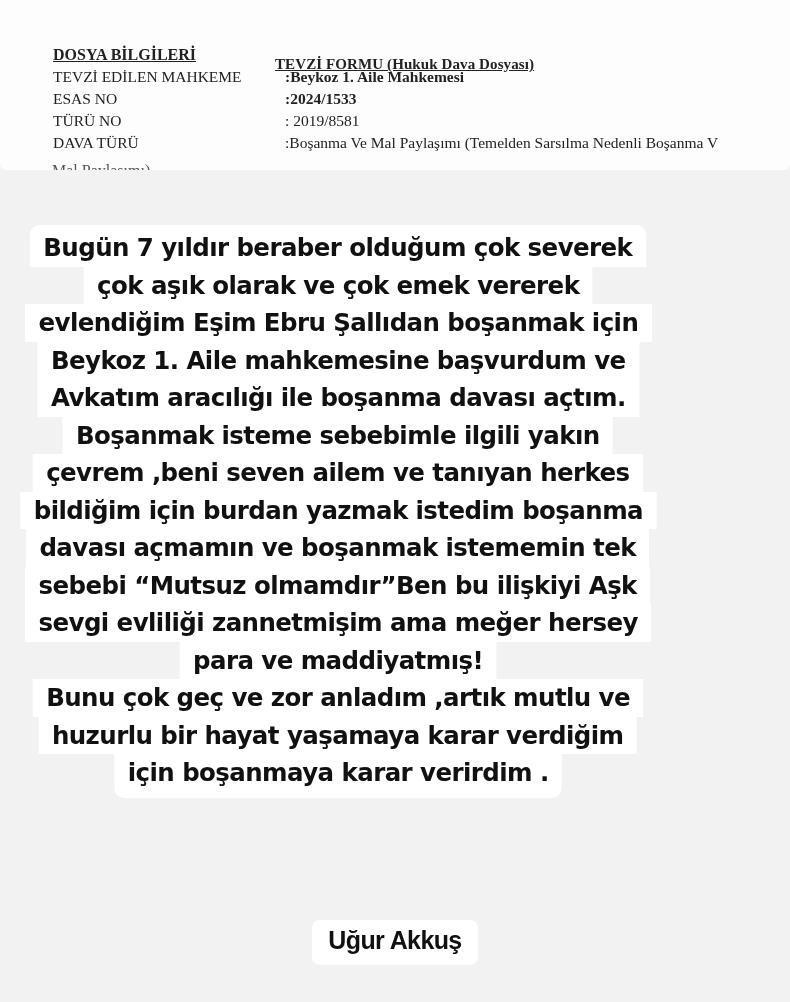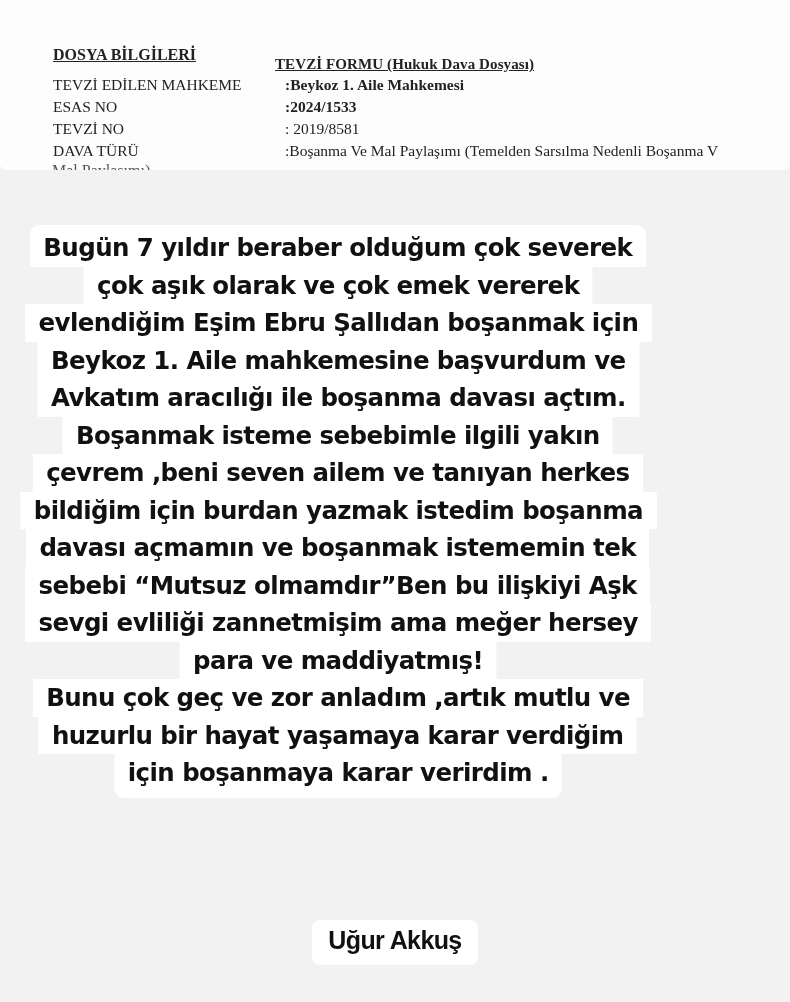--- a/index.html
+++ b/index.html
@@ -19,21 +19,21 @@
     position: absolute; left: 275px; top: 26px;
     font-weight: bold; font-size: 15px; text-decoration: underline;
     letter-spacing: 0.1px;
     margin-top: 30px;
   }
   .doc-section {
     position: absolute; left: 53px; top: 46px;
     font-weight: bold; font-size: 16px; text-decoration: underline;
   }
   .doc-row { position: absolute; left: 53px; font-size: 15.5px; white-space: nowrap; }
-  .doc-row .lbl { display: inline-block; width: 232px; margin-top: 8px; }
+  .doc-row .lbl { display: inline-block; width: 232px; }
   .doc-row .val.bold { font-weight: bold; }
   .doc-cut {
     position: absolute; left: 52px; top: 162px; font-size: 16px; color: #555;
     filter: blur(0.6px);
   }
   .story {
     position: absolute; left: 0; top: 225px; width: 676px;
     font-family: "DejaVu Sans", "Liberation Sans", sans-serif;
     font-weight: bold; color: #111;
     text-align: center;
@@ -63,21 +63,21 @@
   <div class="doc-title">TEVZİ FORMU (Hukuk Dava Dosyası)</div>
   <div class="doc-section">DOSYA BİLGİLERİ</div>
 
   <div class="doc-row" style="top:68px;">
     <span class="lbl">TEVZİ EDİLEN MAHKEME</span><span class="val bold">:Beykoz 1. Aile Mahkemesi</span>
   </div>
   <div class="doc-row" style="top:90px;">
     <span class="lbl">ESAS NO</span><span class="val bold">:2024/1533</span>
   </div>
   <div class="doc-row" style="top:112px;">
-    <span class="lbl">TEVZİ NO</span><span class="val">: 2019/8581</span>
+    <span class="lbl">TÜRÜ NO</span><span class="val">: 2019/8581</span>
   </div>
   <div class="doc-row" style="top:134px;">
     <span class="lbl">DAVA TÜRÜ</span><span class="val">:Boşanma Ve Mal Paylaşımı (Temelden Sarsılma Nedenli Boşanma V</span>
   </div>
   <div class="doc-cut">Mal Paylaşımı)</div>
 </div>
 
 <div class="story">
   <div class="line-wrap">
       <span class="line first">Bugün 7 yıldır beraber olduğum çok severek</span>

